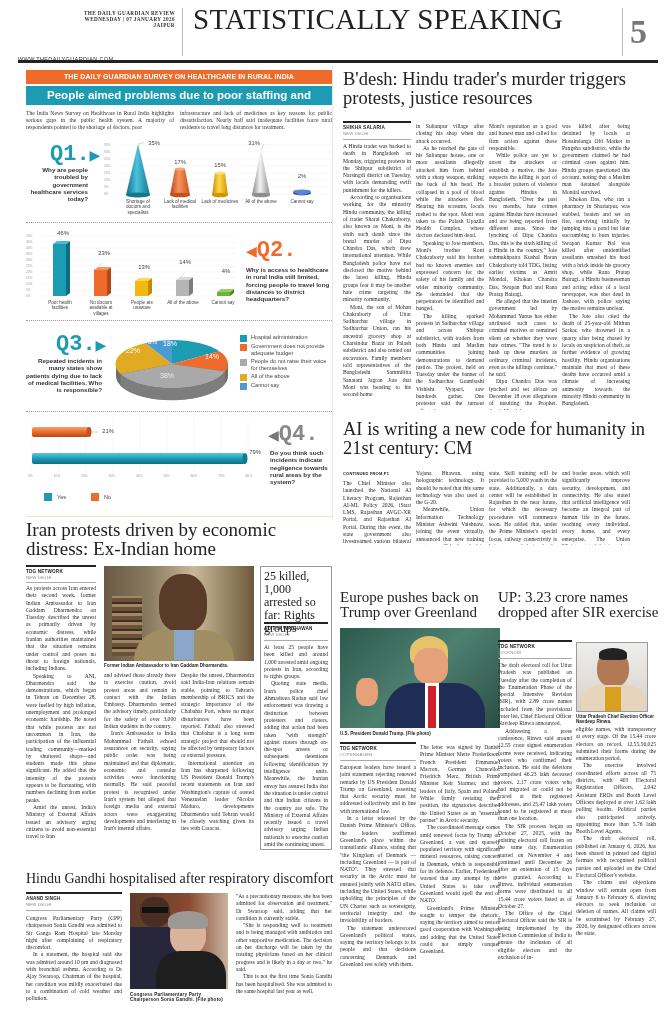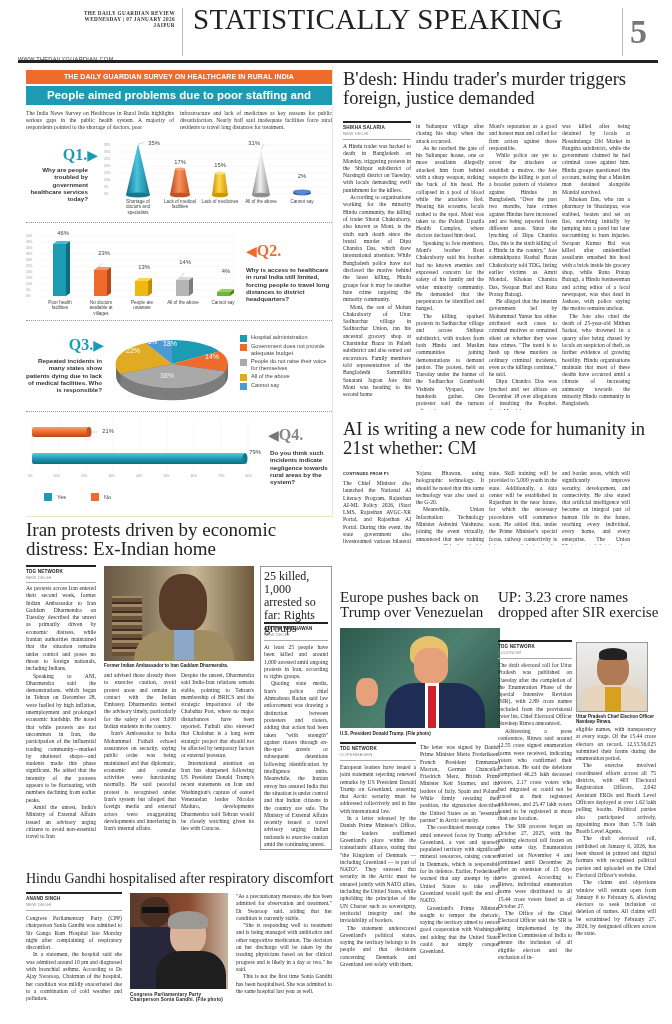--- a/index.html
+++ b/index.html
@@ -9,21 +9,21 @@
 .mast-meta{left:55px;top:10px;width:120px;text-align:right;font-family:"Liberation Serif",serif;font-size:5.2px;line-height:6.2px;letter-spacing:.4px;font-weight:bold;color:#333}
 .mast-url{left:18px;top:56px;font-family:"Liberation Sans",sans-serif;font-size:5.6px;letter-spacing:.3px;color:#333}
 .mast-div{top:8px;width:1px;height:48px;background:#bbb}
 .mast-title{left:193px;top:3px;font-family:"Liberation Serif",serif;font-size:29px;letter-spacing:.3px;color:#222;white-space:nowrap}
 .mast-page{left:630px;top:13px;font-family:"Liberation Serif",serif;font-size:34px;color:#777;font-weight:bold}
 .mast-rule{left:18px;top:60px;width:640px;height:3px;background:#222}
 .survey{left:18px;top:66px;width:315px;height:452px;background:#fff;border-right:1px solid #e7e7e7}
 .sv-orange{left:26px;top:70px;width:306px;height:14px;background:#ef6b2b;color:#fff;font-family:"Liberation Sans",sans-serif;font-weight:bold;font-size:7px;text-align:center;line-height:14px;letter-spacing:.1px}
 .sv-teal{left:26px;top:86px;width:306px;height:19px;background:#1c9bb3;color:#fff;font-family:"Liberation Sans",sans-serif;font-weight:bold;font-size:11.5px;text-align:center;line-height:19px}
 .sv-intro{top:110px;width:148px;font-family:"Liberation Serif",serif;font-size:5.6px;line-height:7px;color:#333;text-align:justify}
-.qnum{font-family:Liberation Serif, serif;font-weight:bold;font-size:16px;line-height:22px}
+.qnum{font-family:Liberation Mono, monospace;font-weight:bold;font-size:22px;line-height:22px}
 .qtext{font-family:"Liberation Sans",sans-serif;font-size:6.2px;line-height:7.3px;font-weight:bold;color:#333}
 .dotline{height:0;border-top:1px dotted #999}
 .pct{font-family:"Liberation Sans",sans-serif;font-size:5.8px;color:#444;text-align:center}
 .cat{font-family:"Liberation Sans",sans-serif;font-size:4.6px;line-height:5.4px;color:#444;text-align:center}
 .tick{font-family:"Liberation Sans",sans-serif;font-size:3.2px;color:#999}
 .hl{font-family:"Liberation Serif",serif;color:#222;line-height:1.02}
 .byl-rule{height:2px;background:#222}
 .byl-name{font-family:"Liberation Sans",sans-serif;font-weight:bold;font-size:4.6px;letter-spacing:.2px;color:#222}
 .byl-loc{font-family:"Liberation Sans",sans-serif;font-size:4.3px;color:#888;letter-spacing:.2px}
 .byl-under{height:1px;background:#aaa}
@@ -300,21 +300,21 @@
 <div class="abs leg" style="left:91px;top:493px;display:flex;align-items:center;gap:5px">
   <span class="legend-sw" style="background:#ef6b2b;width:8px;height:8px"></span>
     <span>No</span>
 </div>
 <div class="abs" style="left:268px;top:424px;width:64px">
   <span style="color:#777;font-size:14px">◀</span><span class="qnum" style="color:#888">Q4.</span>
 </div>
 <div class="abs qtext" style="left:270px;top:449px;width:62px">Do you think such incidents indicate negligence towards rural areas by the system?</div>
 <div class="abs" style="left:26px;top:516px;width:306px;height:1px;background:#f1e4c4"></div>
 
-<div class="abs hl" style="left:343px;top:70px;width:325px;font-size:18.5px">B'desh: Hindu trader's murder triggers foreign, justice demanded</div>
+<div class="abs hl" style="left:343px;top:70px;width:325px;font-size:18.5px">B'desh: Hindu trader's murder triggers protests, justice resources</div>
 <div class="abs byl-rule" style="left:343px;top:121px;width:68px"></div>
 <div class="abs byl-name" style="left:343px;top:125px">SHIKHA SALARIA</div>
 <div class="abs byl-loc" style="left:343px;top:131px">NEW DELHI</div>
 <div class="abs byl-under" style="left:343px;top:139px;width:68px"></div>
 <div class="abs col" style="left:343px;top:143px;width:68px;height:267px">
     <p class="first">A Hindu trader was hacked to death in Bangladesh on Monday, triggering protests in the Shibpur subdistrict of Narsingdi district on Tuesday, with locals demanding swift punishment for the killers.</p>
     <p>According to organisations working for the minority Hindu community, the killing of trader Sharat Chakraborty, also known as Moni, is the sixth such death since the brutal murder of Dipu Chandra Das, which drew international attention. While Bangladesh police have not disclosed the motive behind the latest killing, Hindu groups fear it may be another hate crime targeting the minority community.</p>
     <p>Moni, the son of Mohan Chakraborty of Uttar Sadharchar village in Sadharchar Union, ran his ancestral grocery shop at Charsindur Bazar in Palash subdistrict and also rented out excavators. Family members told representatives of the Bangladeshi Sammilitta Sanatani Jagran Jote that Moni was heading to his second home</p>
   </div>
 <div class="abs col" style="left:416px;top:123px;width:68px;height:287px">
@@ -328,21 +328,21 @@
     <p>While police are yet to arrest the attackers or establish a motive, the Jote suspects the killing is part of a broader pattern of violence against Hindus in Bangladesh. "Over the past two months, hate crimes against Hindus have increased and are being reported from different areas. Since the lynching of Dipu Chandra Das, this is the sixth killing of a Hindu in the country," Jote sahmukhpatra Kushal Baran Chakraborty told TDG, listing earlier victims as Amrit Mondal, Khokan Chandra Das, Swapan Bud and Rana Pratap Bairagi.</p>
     <p>He alleged that the interim government led by Mohammad Yunus has either attributed such cases to criminal motives or remained silent on whether they were hate crimes. "The trend is to hush up these murders as ordinary criminal incidents, even as the killings continue," he said.</p>
     <p>Dipu Chandra Das was lynched and set ablaze on December 18 over allegations of insulting the Prophet. Amrit Mondal</p>
   </div>
 <div class="abs col" style="left:562px;top:123px;width:68px;height:287px">
     <p class="first">was killed after being detained by locals at Hosaindanga Old Market in Pangsha subdistrict, while the government claimed he had criminal cases against him. Hindu groups questioned this account, noting that a Muslim man detained alongside Mondal survived.</p>
     <p>Khokon Das, who ran a pharmacy in Shariatpur, was stabbed, beaten and set on fire, surviving initially by jumping into a pond but later succumbing to burn injuries. Swapan Kumar Bal was killed after unidentified assailants smashed his head with a brick inside his grocery shop, while Rana Pratap Bairagi, a Hindu businessman and acting editor of a local newspaper, was shot dead in Jashore, with police saying the motive remains unclear.</p>
     <p>The Jote also cited the death of 25-year-old Mithun Sarkar, who drowned in a quarry after being chased by locals on suspicion of theft, as further evidence of growing hostility. Hindu organisations maintain that most of these deaths have occurred amid a climate of increasing animosity towards the minority Hindu community in Bangladesh.</p>
   </div>
 
-<div class="abs hl" style="left:343px;top:420px;width:325px;font-size:18.5px">AI is writing a new code for humanity in 21st whether: CM</div>
+<div class="abs hl" style="left:343px;top:420px;width:325px;font-size:18.5px">AI is writing a new code for humanity in 21st century: CM</div>
 <div class="abs byl-name" style="left:343px;top:471px;font-size:4px">CONTINUED FROM P1</div>
 <div class="abs col" style="left:343px;top:480px;width:68px;height:65px">The Chief Minister also launched the National AI Literacy Program, Rajasthan AI-ML Policy 2026, iStart LMS, Rajasthan AVGC-XR Portal, and Rajasthan AI Portal. During this event, the state government also livestreamed various bilateral MoUs signed with Google, IIT Delhi, and National Law University, Jodhpur, at</div>
 <div class="abs col" style="left:416px;top:470px;width:68px;height:75px">
     <p class="first">Yojana Bhawan, using holographic technology. It should be noted that this same technology was also used at the G-20.</p>
     <p>Meanwhile, Union Information Technology Minister Ashwini Vaishnaw, joining the event virtually, announced that new training programs will be launched in collaboration with industry organizations to promote electronics manufacturing in the</p>
   </div>
 <div class="abs col" style="left:489px;top:470px;width:68px;height:75px">state. Skill training will be provided to 5,000 youth in the state. Additionally, a data center will be established in Rajasthan in the near future, for which the necessary procedures will commence soon. He added that, under the Prime Minister's special focus, railway connectivity is being expanded in border areas. Work is underway to strengthen the rail network from Bikaner to Jaisalmer</div>
 <div class="abs col" style="left:562px;top:470px;width:68px;height:75px">and border areas, which will significantly improve security, development, and connectivity. He also stated that artificial intelligence will become an integral part of human life in the future, reaching every individual, every home, and every enterprise. The Union Minister stated that in a short period of time, India has achieved remarkable achievements in the field of AI machines and techn</div>
 
 <div class="abs hl" style="left:26px;top:520px;width:300px;font-size:19px">Iran protests driven by economic distress: Ex-Indian home</div>
@@ -375,21 +375,21 @@
 <div class="abs hl" style="left:264px;top:570px;width:66px;font-size:12px;line-height:13px">25 killed, 1,000 arrested so far: Rights groups</div>
 <div class="abs byl-rule" style="left:264px;top:622px;width:64px"></div>
 <div class="abs byl-name" style="left:264px;top:626px">ADITYA WADHAWAN</div>
 <div class="abs byl-loc" style="left:264px;top:632px">NEW DELHI</div>
 <div class="abs byl-under" style="left:264px;top:640px;width:64px"></div>
 <div class="abs col" style="left:264px;top:644px;width:64px;height:203px">
     <p class="first">At least 25 people have been killed and around 1,000 arrested amid ongoing protests in Iran, according to rights groups.</p>
     <p>Quoting state media, Iran's police chief Ahmadreza Radan said law enforcement was drawing a distinction between protesters and rioters, adding that action had been taken "with strength" against rioters through on-the-spot arrests or subsequent detentions following identification by intelligence units. Meanwhile, the Iranian envoy has assured India that the situation is under control and that Indian citizens in the country are safe. The Ministry of External Affairs recently issued a travel advisory urging Indian nationals to exercise caution amid the continuing unrest.</p>
   </div>
 
-<div class="abs hl" style="left:340px;top:590px;width:160px;font-size:15px">Europe pushes back on Trump over Venezuelan</div>
+<div class="abs hl" style="left:340px;top:590px;width:160px;font-size:15px">Europe pushes back on Trump over Greenland</div>
 <div class="abs photo" style="left:340px;top:628px;width:160px;height:100px;background:linear-gradient(135deg,#2c5a4c,#4e8070 50%,#2a4e44)">
   <div style="position:absolute;left:70px;top:8px;width:38px;height:30px;border-radius:50% 50% 30% 30%;background:#e6c36a"></div>
   <div style="position:absolute;left:74px;top:20px;width:34px;height:36px;border-radius:40%;background:#e6a07a"></div>
   <div style="position:absolute;left:45px;top:55px;width:100px;height:50px;border-radius:30px 30px 0 0;background:#1f2d55"></div>
   <div style="position:absolute;left:85px;top:55px;width:14px;height:45px;background:#fff"></div>
   <div style="position:absolute;left:88px;top:58px;width:8px;height:42px;background:#d0202a"></div>
   <div style="position:absolute;left:16px;top:50px;width:22px;height:28px;border-radius:40%;background:#e6a07a"></div>
 </div>
 <div class="abs cap" style="left:340px;top:731px;width:160px">U.S. President Donald Trump. (File photo)</div>
 <div class="abs byl-rule" style="left:340px;top:742px;width:76px"></div>

